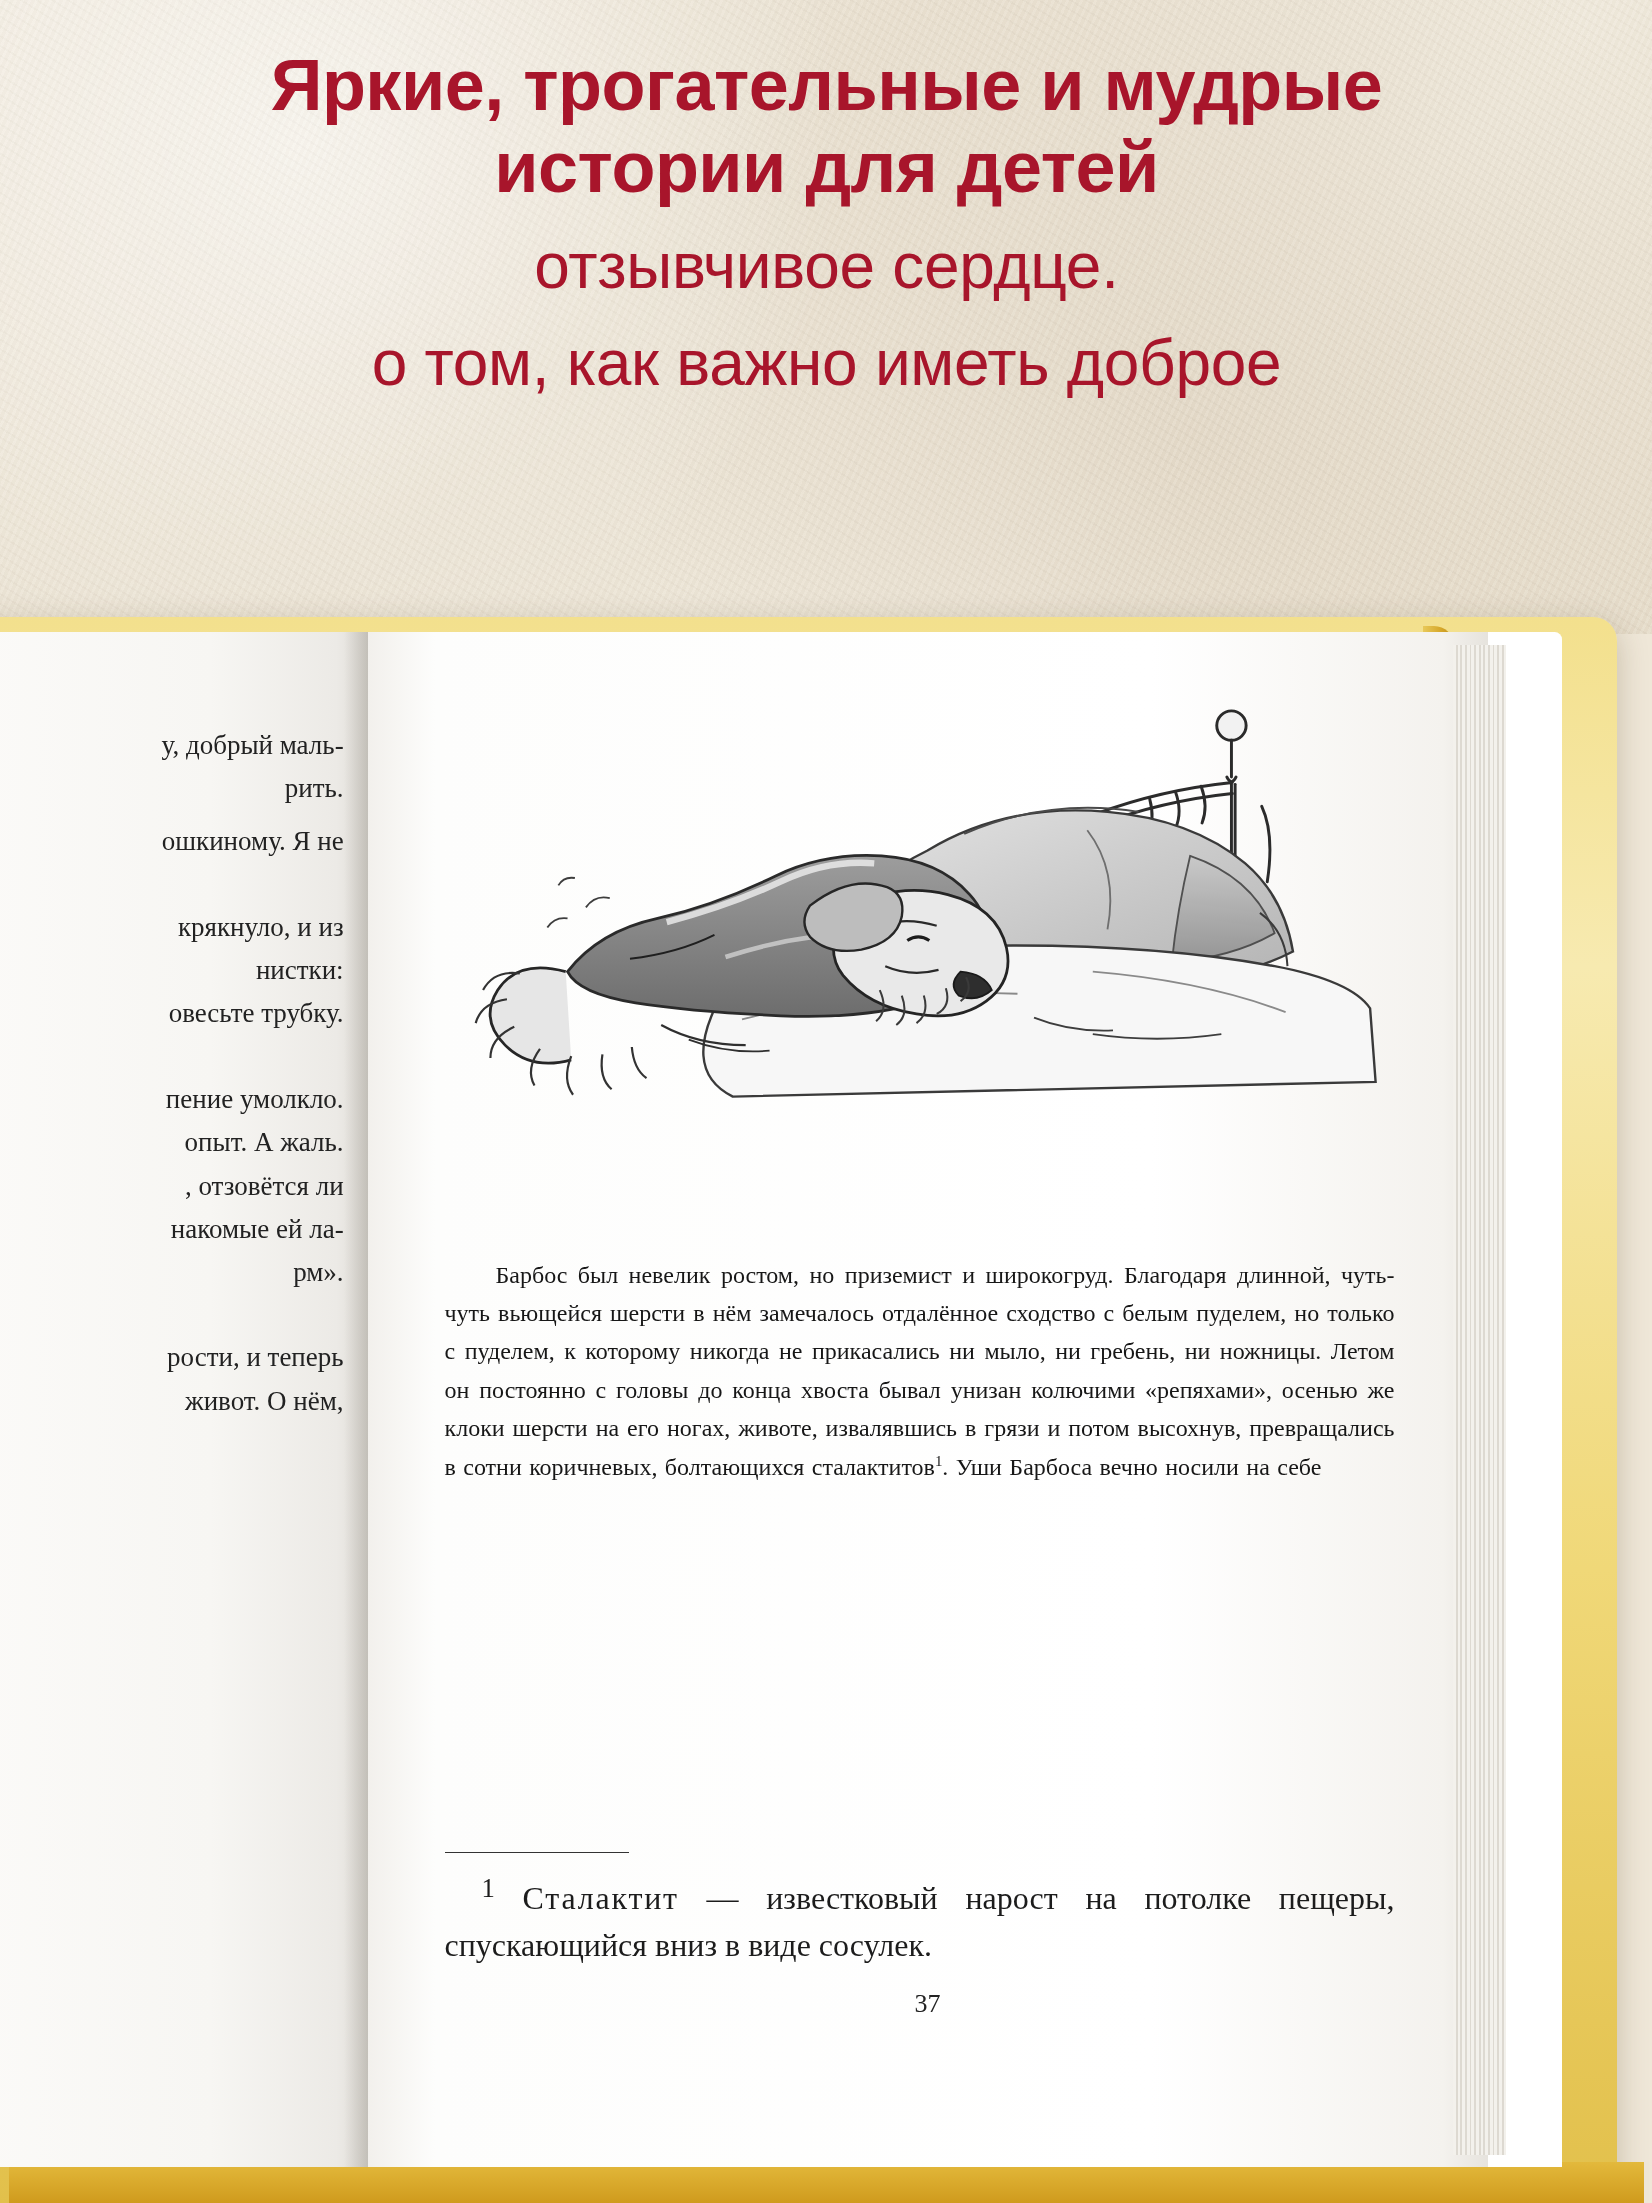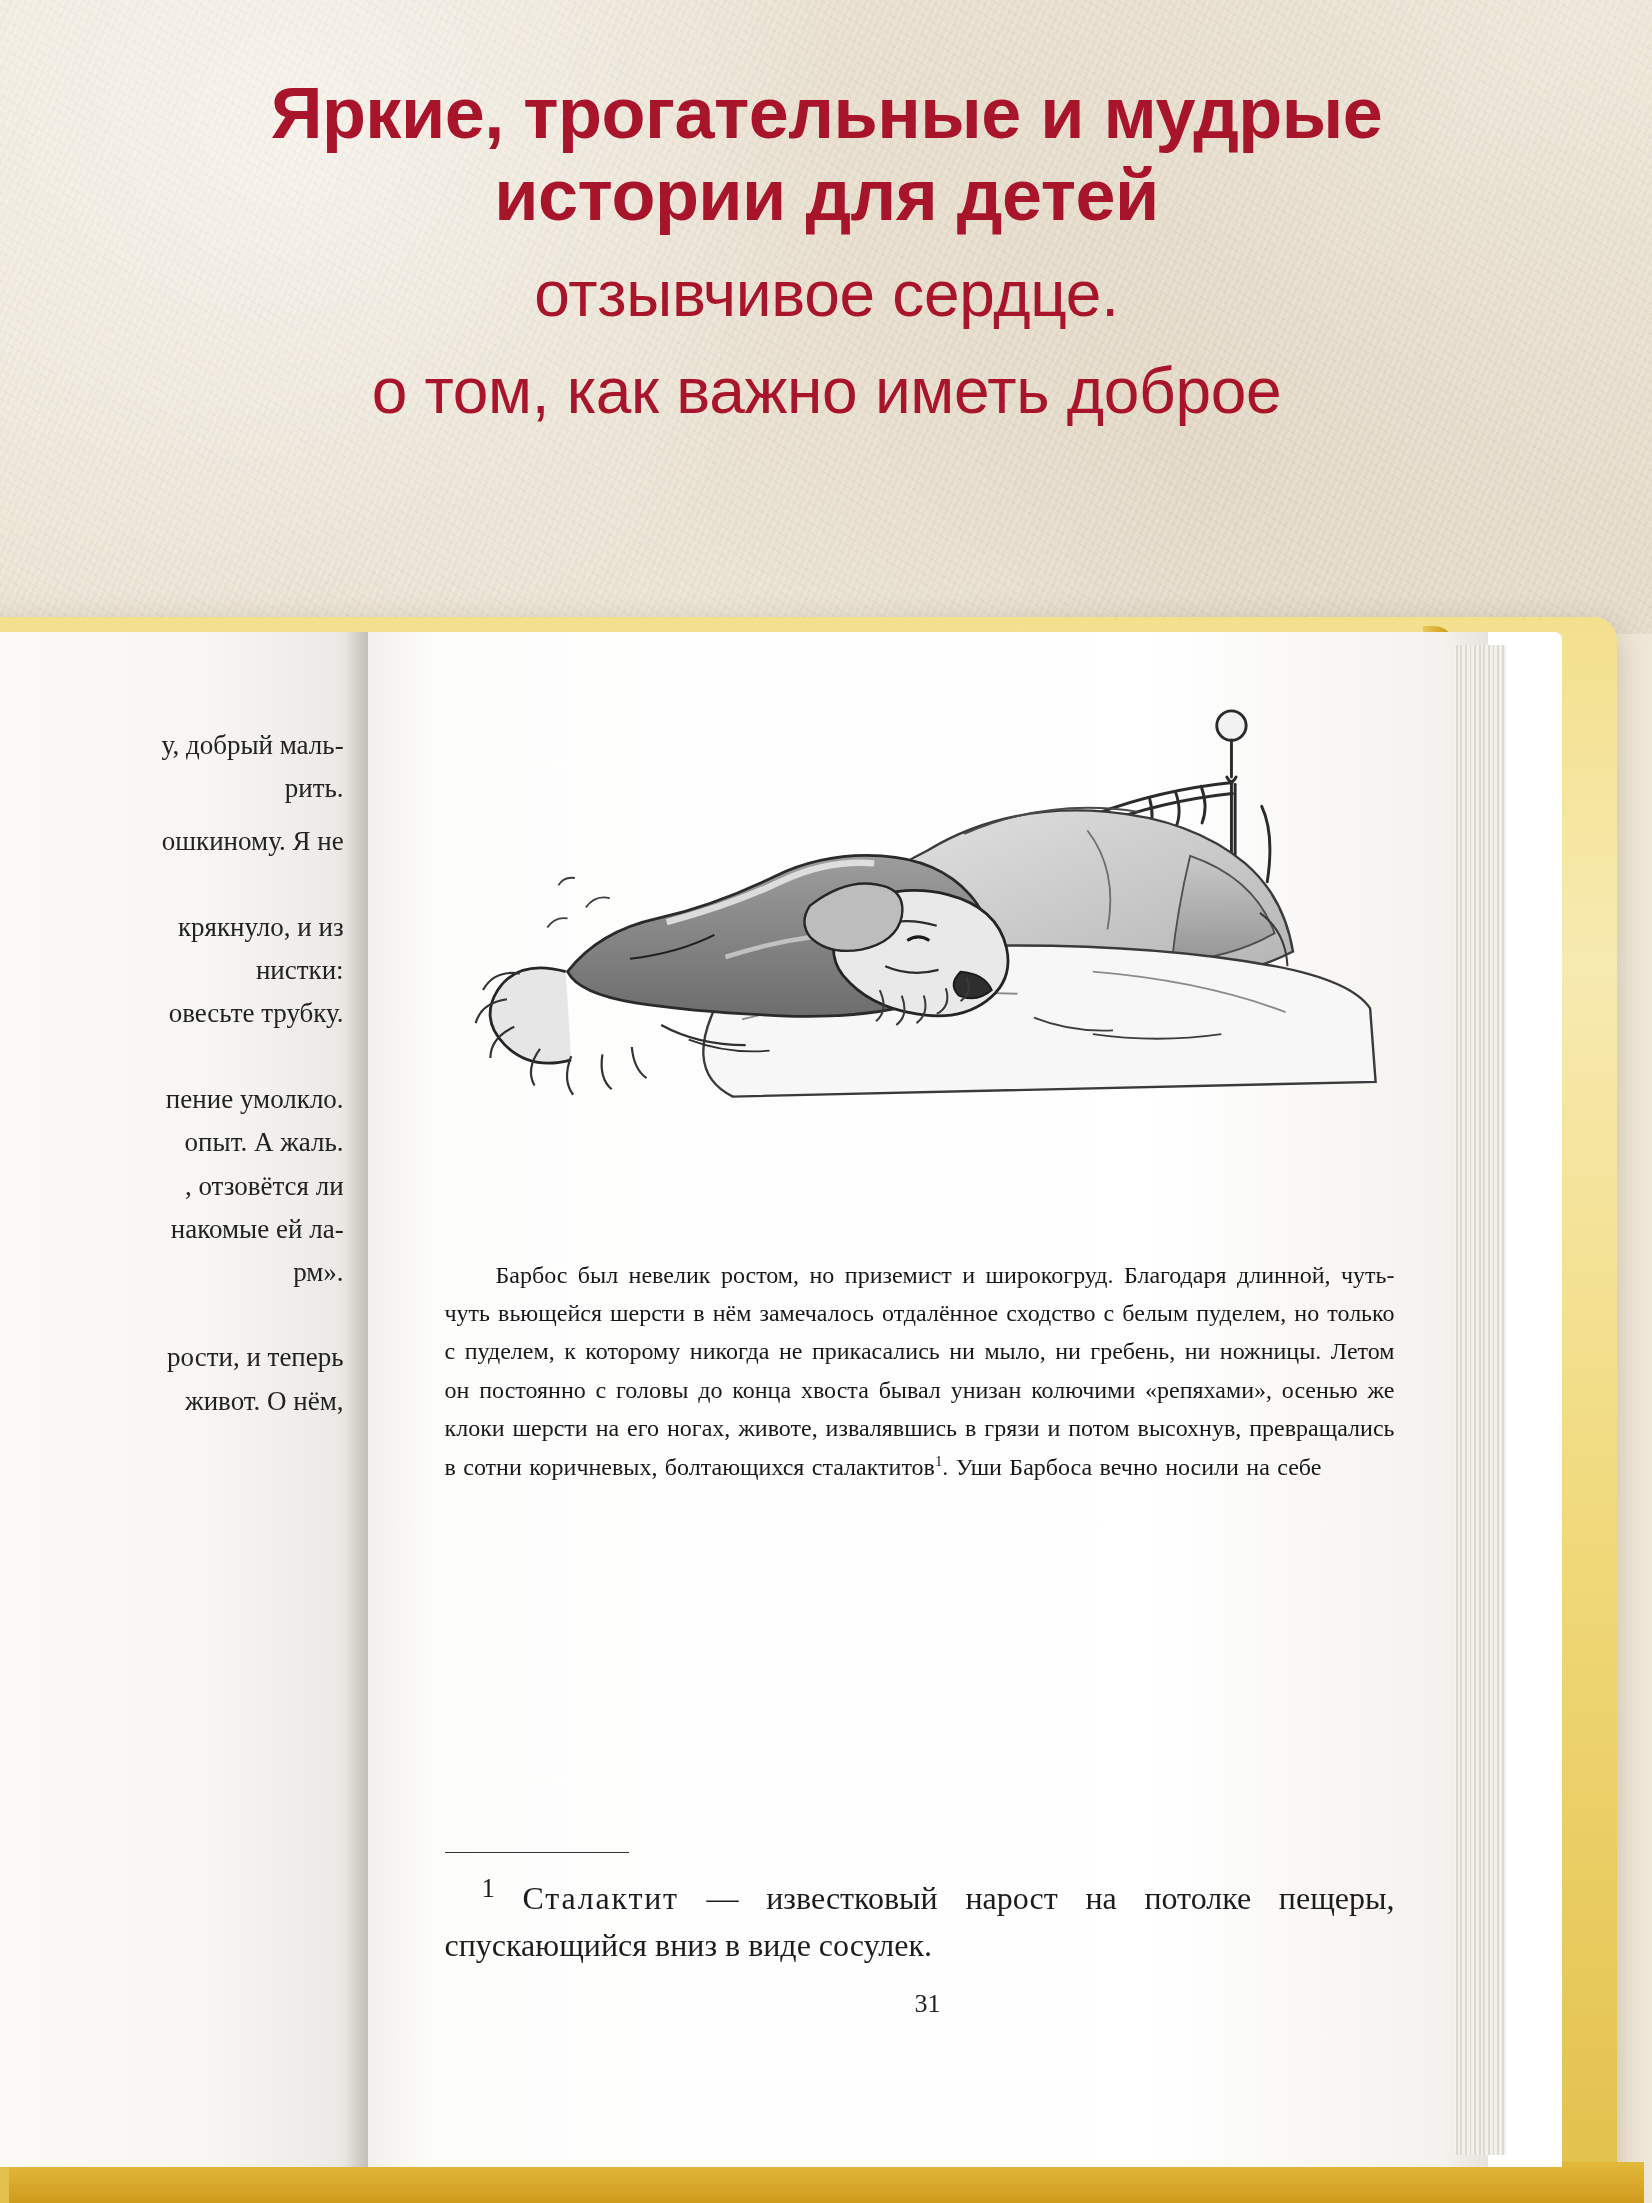--- a/index.html
+++ b/index.html
@@ -39,21 +39,21 @@
     background:
       repeating-linear-gradient(115deg, rgba(255,255,255,0.10) 0 2.8px, rgba(0,0,0,0.012) 2.8px 6.4px),
       repeating-linear-gradient(32deg, rgba(0,0,0,0.015) 0 1.8px, rgba(255,255,255,0.05) 1.8px 8.3px);
     opacity: 0.9;
     pointer-events: none;
   }
   .banner-text {
     position: relative;
     z-index: 2;
     text-align: center;
-    padding-top: 72px;
+    padding-top: 44px;
   }
   .headline {
     color: #a8152b;
     font-weight: bold;
     font-size: 72px;
     line-height: 1.14;
     letter-spacing: -0.5px;
     margin: 0 83px;
   }
   .subline {
@@ -378,21 +378,21 @@
               </g>
             </svg>
           </div>
 
 
           <div class="body-text"><span>Барбос был невелик ростом, но приземист и широкогруд. Благодаря длинной, чуть-чуть вьющейся шерсти в нём замечалось отдалённое сходство с белым пуделем, но только с пуделем, к которому никогда не прикасались ни мыло, ни гребень, ни ножницы. Летом он постоянно с головы до конца хвоста бывал унизан колючими «репяхами», осенью же клоки шерсти на его ногах, животе, извалявшись в грязи и потом высохнув, превращались в сотни коричневых, болтающихся сталактитов</span><sup>1</sup><span>. Уши Барбоса вечно носили на себе</span></div>
 
           <div class="footnote-rule"></div>
           <div class="footnote"><sup>1</sup> <span class="term">Сталактит</span><span> — известковый нарост на потолке пещеры, спускающийся вниз в виде сосулек.</span></div>
 
-          <div class="folio">31</div>
+          <div class="folio">37</div>
 
         </div>
       </div>
 
       <div class="page-right-stack"></div>
     </div>
   </div>
 </div>
 
 

